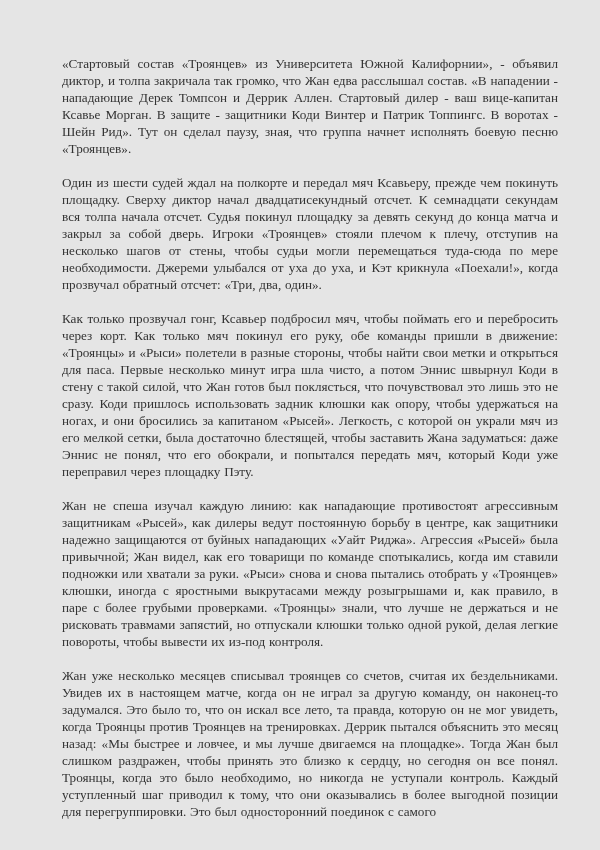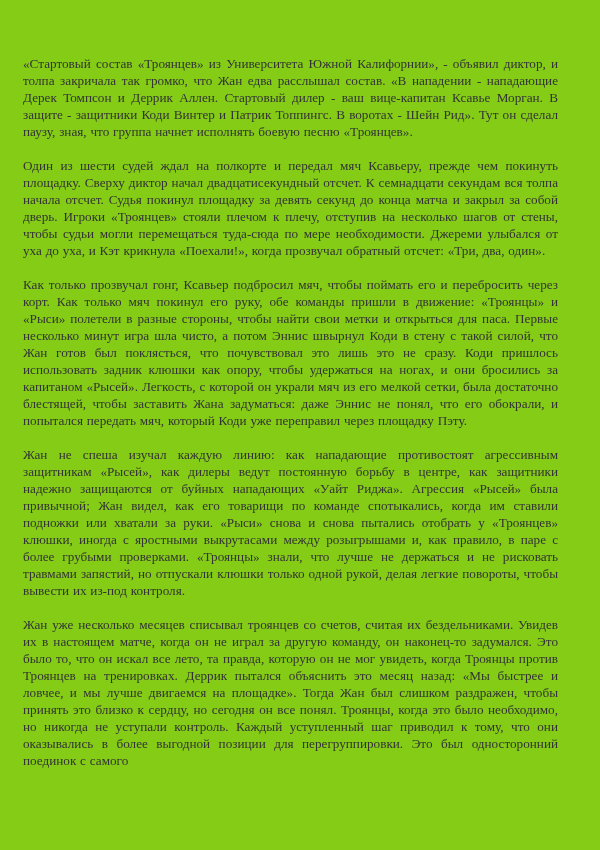--- a/index.html
+++ b/index.html
@@ -10,22 +10,22 @@
   body {
     width: 600px;
     height: 850px;
     overflow: hidden;
     font-family: "Liberation Serif", "DejaVu Serif", serif;
   }
   .page {
     box-sizing: border-box;
     width: 600px;
     height: 850px;
-    padding: 55px 42px 10px 23px;
-    background: #84cc16;
+    padding: 55px 42px 10px 62px;
+    background: #e5e5e5;
   }
   .text-column p {
     margin: 0 0 17px 0;
     font-size: 13.2px;
     line-height: 17px;
     color: #333333;
     text-align: justify;
     word-spacing: 0.5px;
   }
   .text-column p:last-child {

